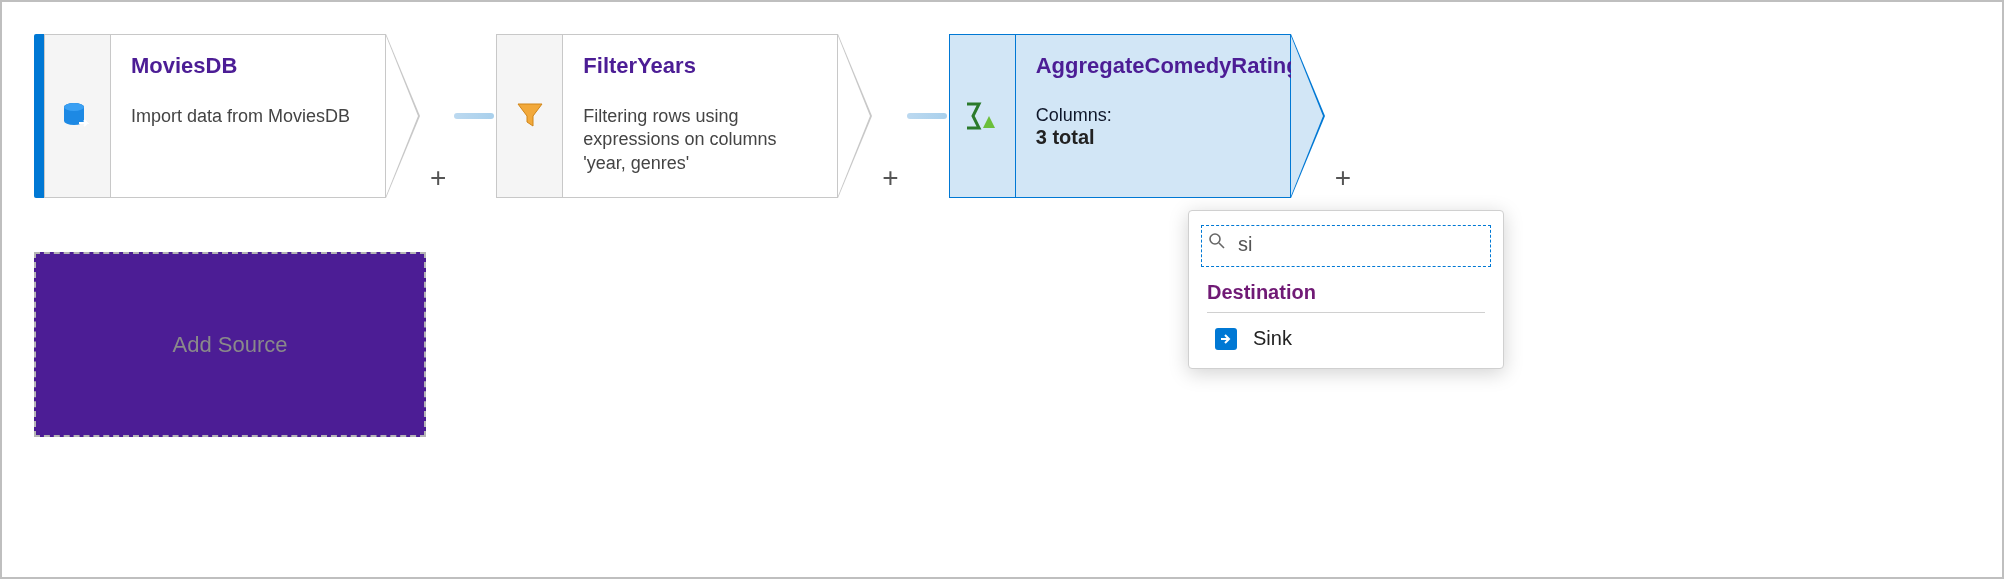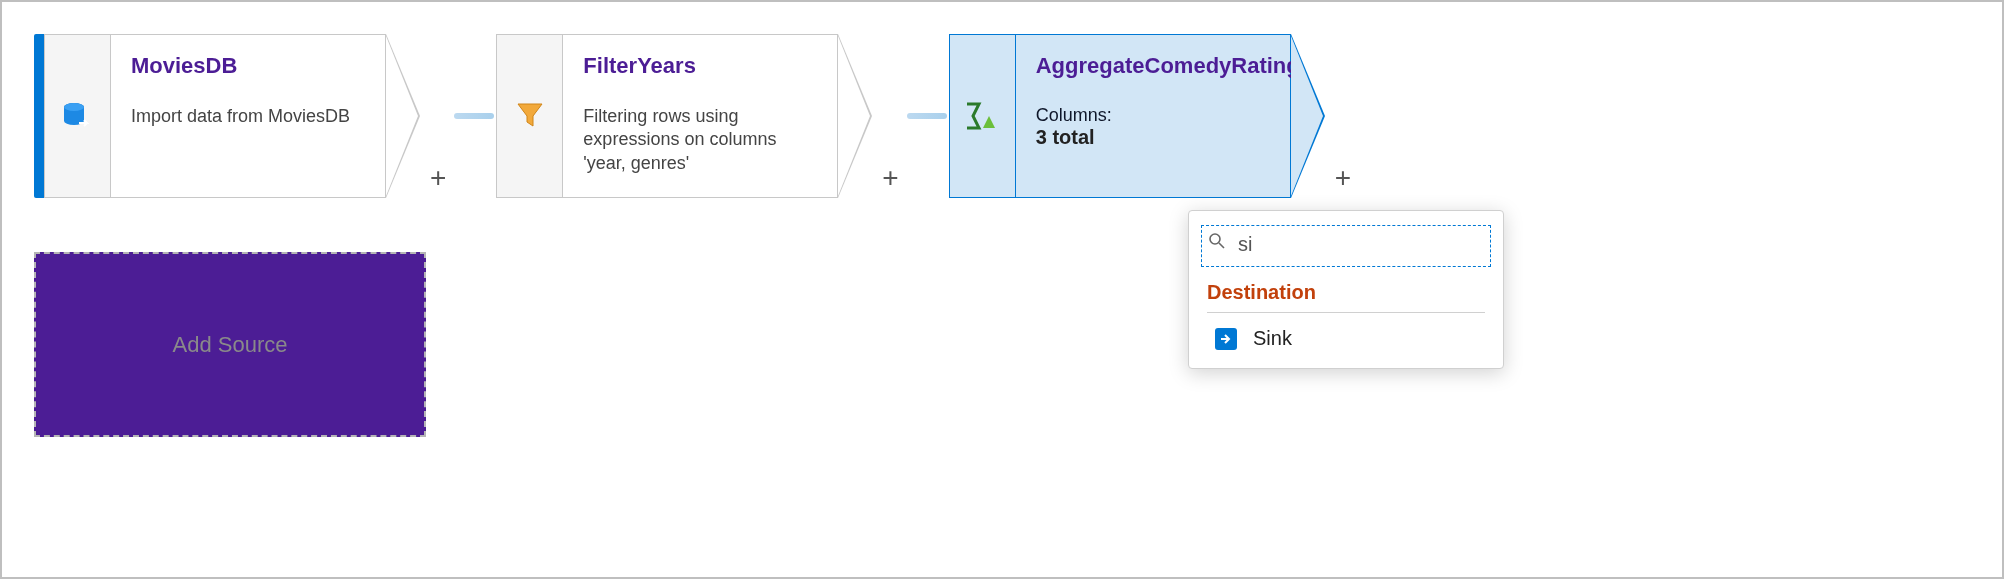--- a/index.html
+++ b/index.html
@@ -167,21 +167,21 @@
     margin-left: 10px;
     width: 100%;
     background: transparent;
   }
   .pop-section {
     padding: 0 18px;
   }
   .pop-heading {
     font-size: 20px;
     font-weight: 600;
-    color: #c2410c;
+    color: #701a75;
     border-bottom: 1px solid #d0d0d0;
     padding-bottom: 8px;
     margin-bottom: 6px;
   }
   .pop-item {
     display: flex;
     align-items: center;
     padding: 8px 8px;
     font-size: 20px;
     color: #222;

